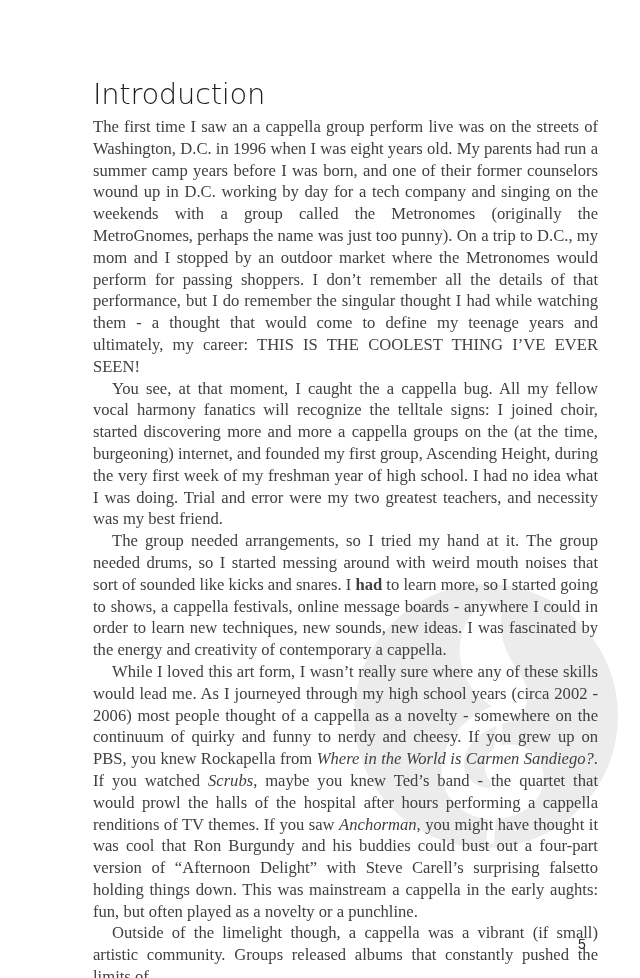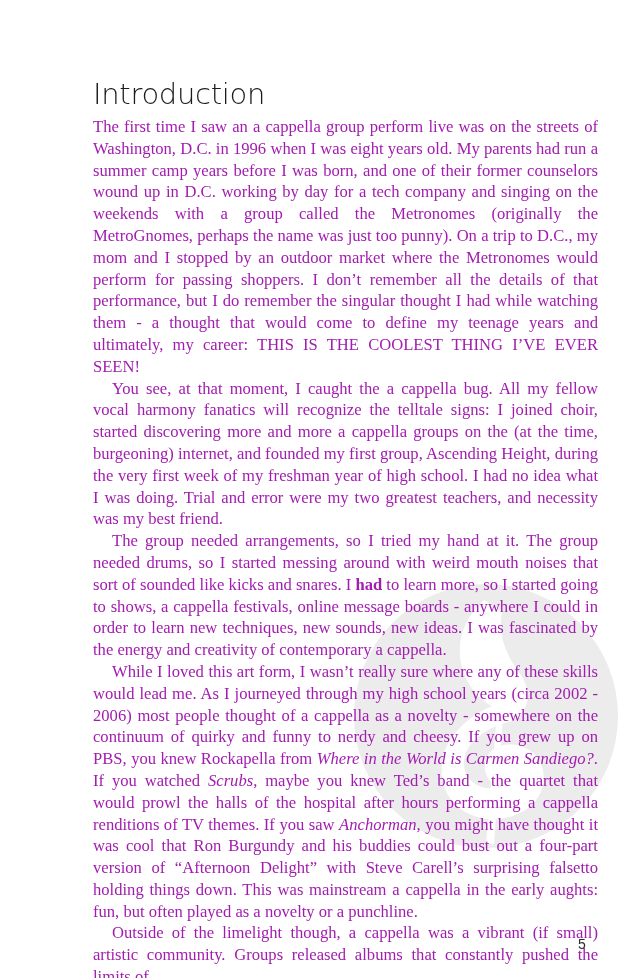--- a/index.html
+++ b/index.html
@@ -41,21 +41,21 @@
     font-size: 29px;
     line-height: 40px;
     letter-spacing: -0.3px;
     color: #1b1b1b;
     margin: 0 0 2px 0;
   }
   .body-text p {
     font-family: "Liberation Serif", serif;
     font-size: 16.6px;
     line-height: 21.8px;
-    color: #a21caf;
+    color: #404040;
     text-align: justify;
     margin: 0;
     hyphens: manual;
   }
   .body-text p.indent {
     text-indent: 19px;
   }
   .body-text em { }
   .body-text strong { font-weight: bold; }
   .page-number {

